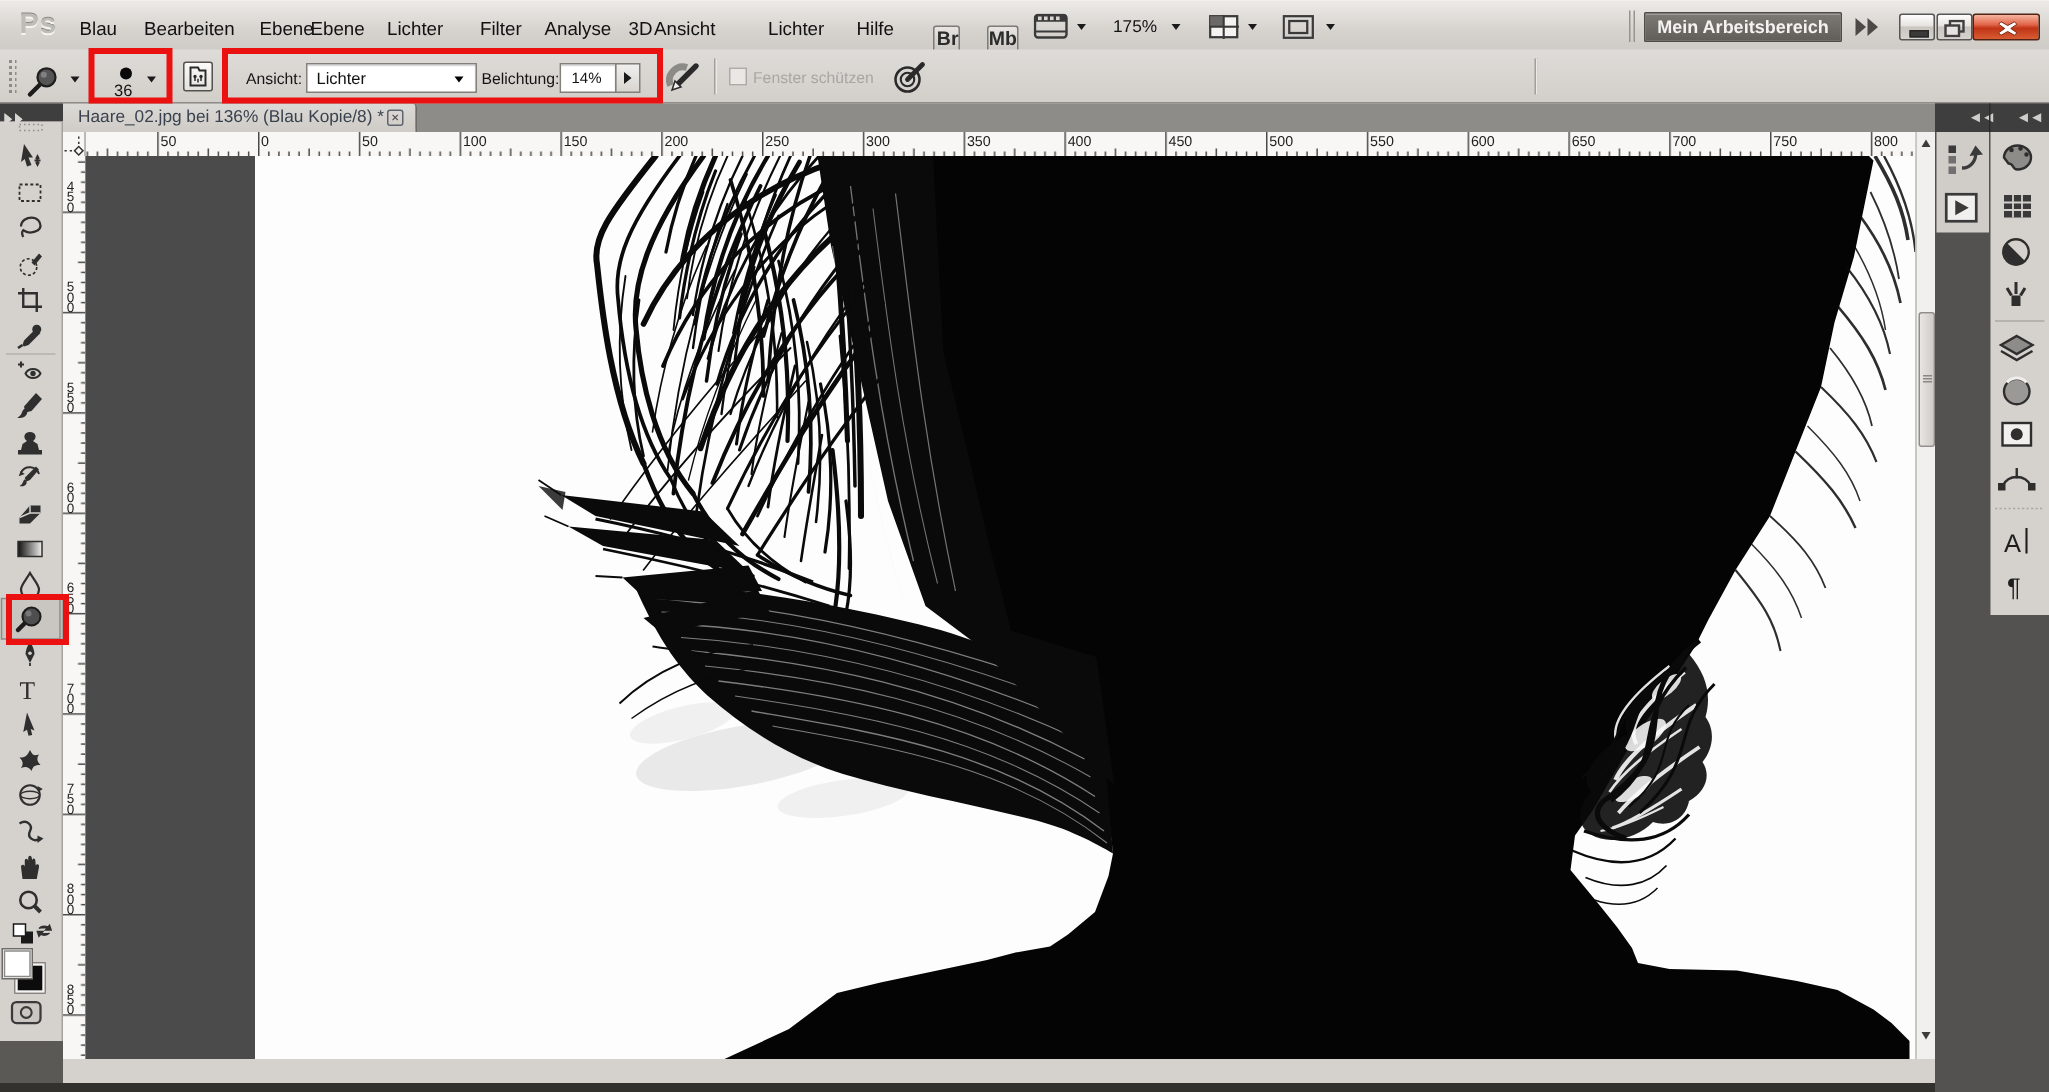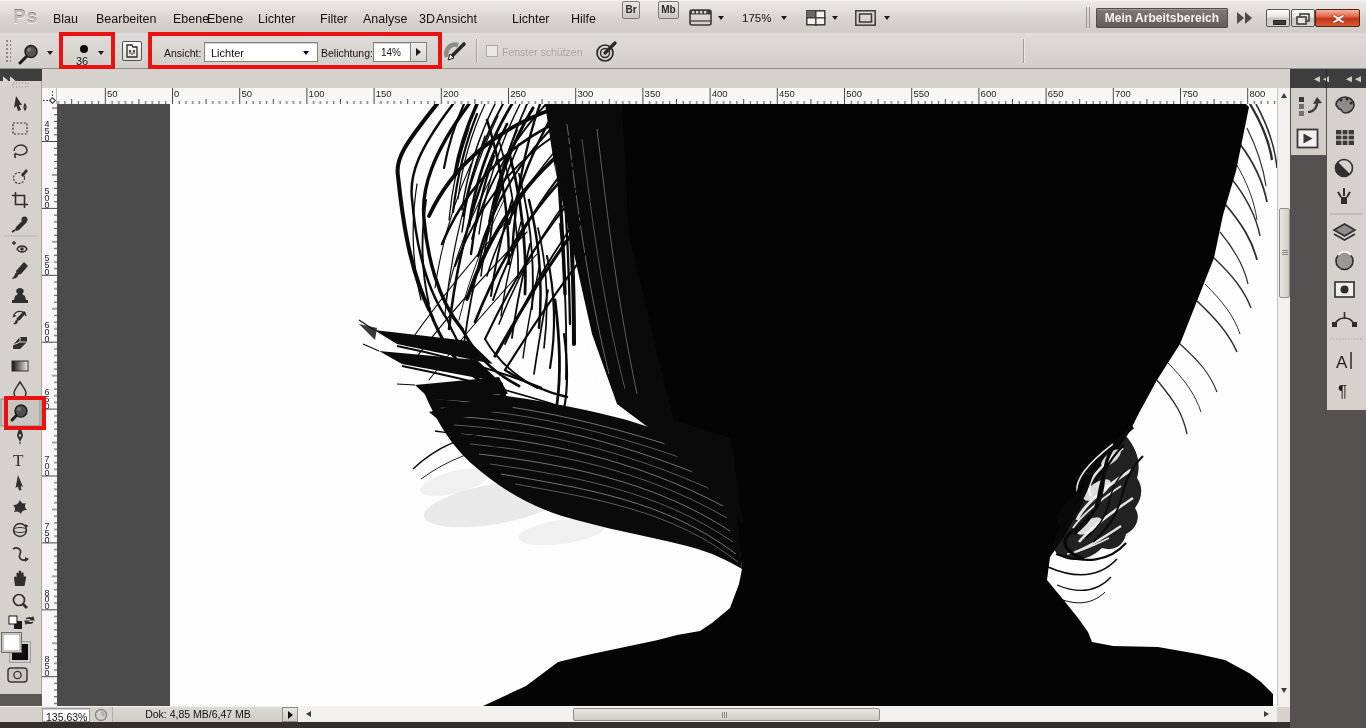--- a/index.html
+++ b/index.html
@@ -1,21 +1,21 @@
 <!DOCTYPE html>
 <html><head><meta charset="utf-8">
 <style>
 html,body{margin:0;padding:0}
 #app{position:relative;width:1366px;height:728px;background:#d5d2cd;font-family:"Liberation Sans",sans-serif;overflow:hidden}
 .abs{position:absolute}
 
 #menubar{left:0;top:0;width:1366px;height:33px;background:linear-gradient(#eceae7,#d6d3ce 60%,#cfccc7);border-top:1px solid #f2f1ef;box-sizing:border-box}
 #menubar .mi{position:absolute;top:11px;font-size:12.5px;color:#111}
 #pslogo{position:absolute;left:13px;top:5px;font-size:19px;font-weight:bold;color:#bebcb7;text-shadow:0 1px 0 #f5f4f2, 0 -1px 0 #8a8884;letter-spacing:1px}
-.chipbtn{position:absolute;top:0;height:18px;box-sizing:border-box;border:1px solid #7d7b77;border-radius:2px;background:linear-gradient(#e8e6e2,#cac7c2);font-size:10px;font-weight:bold;color:#2c2c2c;text-align:center;line-height:16px}
+.chipbtn{position:absolute;top:16px;height:18px;box-sizing:border-box;border:1px solid #7d7b77;border-radius:2px;background:linear-gradient(#e8e6e2,#cac7c2);font-size:13px;font-weight:bold;color:#2c2c2c;text-align:right;line-height:16px}
 .dd{position:absolute;width:0;height:0;border-left:3.5px solid transparent;border-right:3.5px solid transparent;border-top:4px solid #1a1a1a}
 
 .winbtn{position:absolute;top:8px;height:18px;box-sizing:border-box;border:1px solid #565656;background:linear-gradient(#fdfdfd,#e6e4e0 45%,#c9c6c1 50%,#d6d3ce);border-radius:2px}
 #closebtn{background:linear-gradient(#f5b49e,#e2654a 40%,#c03416 55%,#d85c33);border:1px solid #4f2415}
 
 #optbar{left:0;top:33px;width:1366px;height:36px;background:linear-gradient(#dedcd8,#d2cfca);border-bottom:1px solid #8f8d89;box-sizing:border-box}
 .optlabel{position:absolute;font-size:10.5px;color:#141414}
 .optsep{position:absolute;top:6px;width:1px;height:24px;background:#a19f9b;border-right:1px solid #eceae7}
 .whitefield{position:absolute;background:#fff;border:1px solid #828078;box-sizing:border-box;box-shadow:inset 0 1px 1px rgba(0,0,0,.18)}
 
@@ -165,20 +165,26 @@
   <div class="optlabel" style="left:502px;top:13px;color:#a8a6a2;font-size:10.5px">Fenster schützen</div>
 
   <svg style="position:absolute;left:595px;top:8px" width="24" height="22" viewBox="0 0 24 22">
     <circle cx="10" cy="12" r="8" fill="none" stroke="#2a2a2a" stroke-width="1.7"></circle>
     <circle cx="10" cy="12" r="4.5" fill="none" stroke="#2a2a2a" stroke-width="1.4"></circle>
     <line x1="20" y1="2" x2="10" y2="12" stroke="#2a2a2a" stroke-width="3.2" stroke-linecap="round"></line>
   </svg>
   <div class="optsep" style="left:1023px"></div>
 </div>
 
+<div id="tabrow" class="abs">
+  <div id="doctab">
+        <span>Haare_02.jpg bei 136% (Blau Kopie/8) *</span>
+        <div id="tabx">×</div>
+      </div>
+</div>
 <div id="toolhdr" class="abs"></div>
 
 <div id="toolbar" class="abs">
   <svg width="41" height="613" viewBox="0 0 41 613">
     <defs>
       <linearGradient id="grtool" x1="0" y1="0" x2="1" y2="0">
         <stop offset="0" stop-color="#111"></stop>
             <stop offset="1" stop-color="#efeeec"></stop>
       </linearGradient>
     </defs>
@@ -594,41 +600,20 @@
       </svg>
 </div>
 
 <div id="vsb" class="abs">
   <div class="arrowglyph" style="left:3px;top:5px;border-left:3.5px solid transparent;border-right:3.5px solid transparent;border-bottom:5px solid #3c3c3c"></div>
   <div class="sbthumb" style="left:1px;top:120px;width:11px;height:90px">
     <div style="position:absolute;left:2px;top:41px;width:6px;height:1px;background:#8a8884;box-shadow:0 2px 0 #8a8884,0 4px 0 #8a8884"></div>
   </div>
   <div class="arrowglyph" style="left:3px;top:600px;border-left:3.5px solid transparent;border-right:3.5px solid transparent;border-top:5px solid #3c3c3c"></div>
 </div>
-<div id="statusbar" class="abs">
-  <div class="whitefield" style="left:42px;top:1px;width:48px;height:14px;border-color:#9a9894">
-        <span style="position:absolute;left:3px;top:2px;font-size:10.5px;color:#111">135,63%</span>
-      </div>
-  <svg style="position:absolute;left:94px;top:1px" width="14" height="14" viewBox="0 0 14 14">
-    <circle cx="7" cy="7" r="5.5" fill="none" stroke="#8a8884" stroke-width="1.4"></circle>
-    <path d="M7 7 L7 3 A4 4 0 0 1 10.5 9 Z" fill="#b5b3af"></path>
-  </svg>
-  <div style="position:absolute;left:112px;top:0;width:170px;height:15px;border-left:1px solid #b0aeaa;border-right:1px solid #b0aeaa;background:linear-gradient(#dcdad6,#cfccc7);text-align:center;font-size:10.5px;color:#111;line-height:15px">Dok: 4,85 MB/6,47 MB</div>
-  <div style="position:absolute;left:282px;top:0px;width:16px;height:15px;background:linear-gradient(#e8e6e2,#cfccc7);border:1px solid #908e8a;box-sizing:border-box">
-    <div class="arrowglyph" style="left:5px;top:3px;border-top:4px solid transparent;border-bottom:4px solid transparent;border-left:5px solid #111"></div>
-  </div>
-
-  <div style="position:absolute;left:298px;top:0;width:979px;height:16px;background:#f1f0ee">
-    <div class="arrowglyph" style="left:8px;top:4px;border-top:3.5px solid transparent;border-bottom:3.5px solid transparent;border-right:5px solid #3c3c3c"></div>
-    <div class="sbthumb" style="left:275px;top:1px;width:307px;height:13px;background:linear-gradient(#e8e6e2,#cfccc7)">
-      <div style="position:absolute;left:148px;top:3px;width:1px;height:6px;background:#8a8884;box-shadow:2px 0 0 #8a8884,4px 0 0 #8a8884"></div>
-    </div>
-    <div class="arrowglyph" style="left:966px;top:4px;border-top:3.5px solid transparent;border-bottom:3.5px solid transparent;border-left:5px solid #3c3c3c"></div>
-  </div>
-</div>
 <div id="bottomstrip" class="abs"></div>
 
 <div id="dockdark" class="abs"></div>
 <div id="dockhdr" class="abs">
   <span class="guill" style="left:22px;top:4px">◄◄</span>
   <span class="guill" style="left:54px;top:4px">◄◄</span>
   <div style="position:absolute;left:36px;top:0;width:1px;height:19px;background:#2a2a2a"></div>
 </div>
 <div id="ministrip" class="abs">
   <svg width="35" height="67" viewBox="0 0 35 67">

